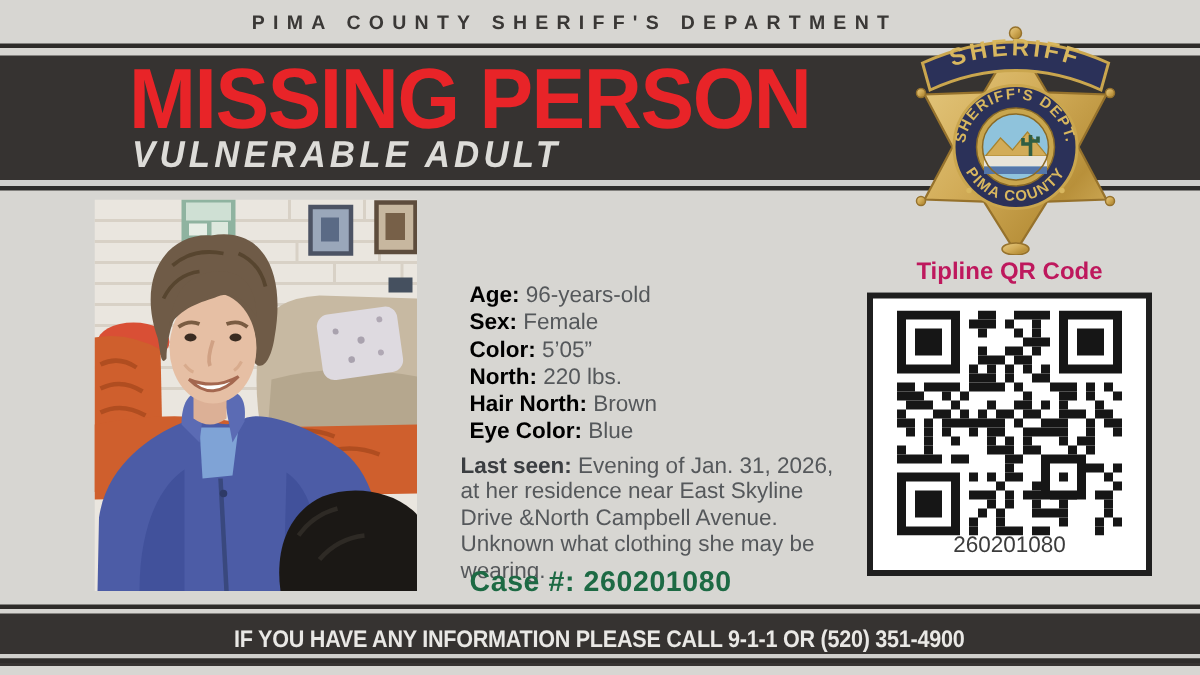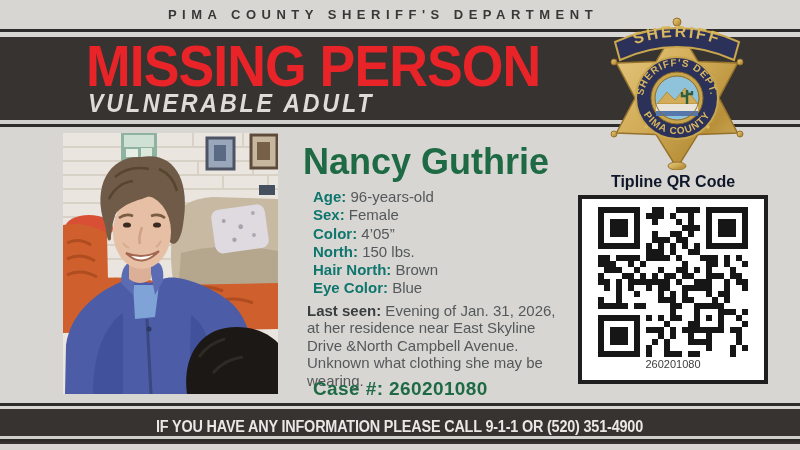--- a/index.html
+++ b/index.html
@@ -32,32 +32,32 @@
   .badge-wrap { position:absolute; left:601px; top:8px; width:154px; height:162px; z-index:6; }
 
   
   .photo-wrap { position:absolute; left:63px; top:133px; width:215px; height:261px; }
 
   
   .person-name { position:absolute; left:303px; top:141px; font-size:36px; font-weight:bold;
     color:#1d6a44; letter-spacing:0px; white-space:nowrap; }
   .details { position:absolute; left:313px; top:188px; width:260px; }
   .drow { font-size:15px; line-height:18.3px; color:#55585b; white-space:nowrap; }
-  .drow b { color:#0f766e; font-weight:bold; }
+  .drow b { color:#000000; font-weight:bold; }
   .lastseen { position:absolute; left:307px; top:302px; width:264px; font-size:15px; line-height:17.4px; color:#55585b; }
   .lastseen b { color:#3b3e41; }
   .case-line { position:absolute; left:313px; top:378px; font-size:19px; font-weight:bold; color:#1d6a44; letter-spacing:0.4px; }
 
   
   .tipline-title { position:absolute; left:578px; top:173px; width:190px; text-align:center;
-    font-size:16px; font-weight:bold; color:#0f172a; }
+    font-size:16px; font-weight:bold; color:#be185d; }
   .qr-box { position:absolute; left:578px; top:195px; width:190px; height:189px;
     background:#ffffff; border:4px solid #1f1f1f; display:flex; flex-direction:column; align-items:center; }
   .qr-box svg { margin-top:8px; }
-  .qr-code-label { font-size:11px; color:#3c3c3c; line-height:14px; }
+  .qr-code-label { font-size:15px; color:#3c3c3c; line-height:14px; }
 
   
   .footer-band { position:absolute; left:0; top:409px; width:800px; height:35px; background:#363331;
     display:flex; align-items:center; justify-content:center; }
   .footer-band span { color:#e9e8e5; font-size:16px; font-weight:bold; letter-spacing:-0.2px;
     transform:scaleX(0.9); transform-origin:center; white-space:nowrap; }
 </style>
 </head>
 <body>
 
@@ -187,27 +187,26 @@
       <ellipse cx="94" cy="92" rx="4" ry="2.6" fill="#3a2c22"></ellipse>
       <path d="M79,94 q-4,12 -2,17" stroke="#d0a184" stroke-width="2.5" fill="none"></path>
       <path d="M63,120 Q79,136 96,118 Q80,127 63,120 Z" fill="#fdfdfb" stroke="#a4674f" stroke-width="2"></path>
       <path d="M60,110 q3,4 6,5 M98,108 q-2,4 -5,6" stroke="#d8ab8d" stroke-width="2" fill="none"></path>
 
       <path d="M124,261 C120,232 130,208 152,198 C172,190 200,194 215,210 L215,261 Z" fill="#1b1815"></path>
       <path d="M136,224 q10,-14 26,-18 M150,240 q12,-14 30,-16" stroke="#2e2a25" stroke-width="3" fill="none"></path>
     </svg>
   </div>
 
-  <div class="person-name">Nancy Guthrie</div>
 
   <div class="details">
     <div class="drow"><b>Age:</b> <span>96-years-old</span></div>
     <div class="drow"><b>Sex:</b> <span>Female</span></div>
-    <div class="drow"><b>Color:</b> <span>4’05”</span></div>
-    <div class="drow"><b>North:</b> <span>150 lbs.</span></div>
+    <div class="drow"><b>Color:</b> <span>5’05”</span></div>
+    <div class="drow"><b>North:</b> <span>220 lbs.</span></div>
     <div class="drow"><b>Hair North:</b> <span>Brown</span></div>
     <div class="drow"><b>Eye Color:</b> <span>Blue</span></div>
   </div>
 
   <div class="lastseen"><b>Last seen:</b><span> Evening of Jan. 31, 2026, at her residence near East Skyline Drive &amp;North Campbell Avenue. Unknown what clothing she may be wearing.</span></div>
 
   <div class="case-line">Case #: 260201080</div>
 
   <div class="tipline-title">Tipline QR Code</div>
   <div class="qr-box">

